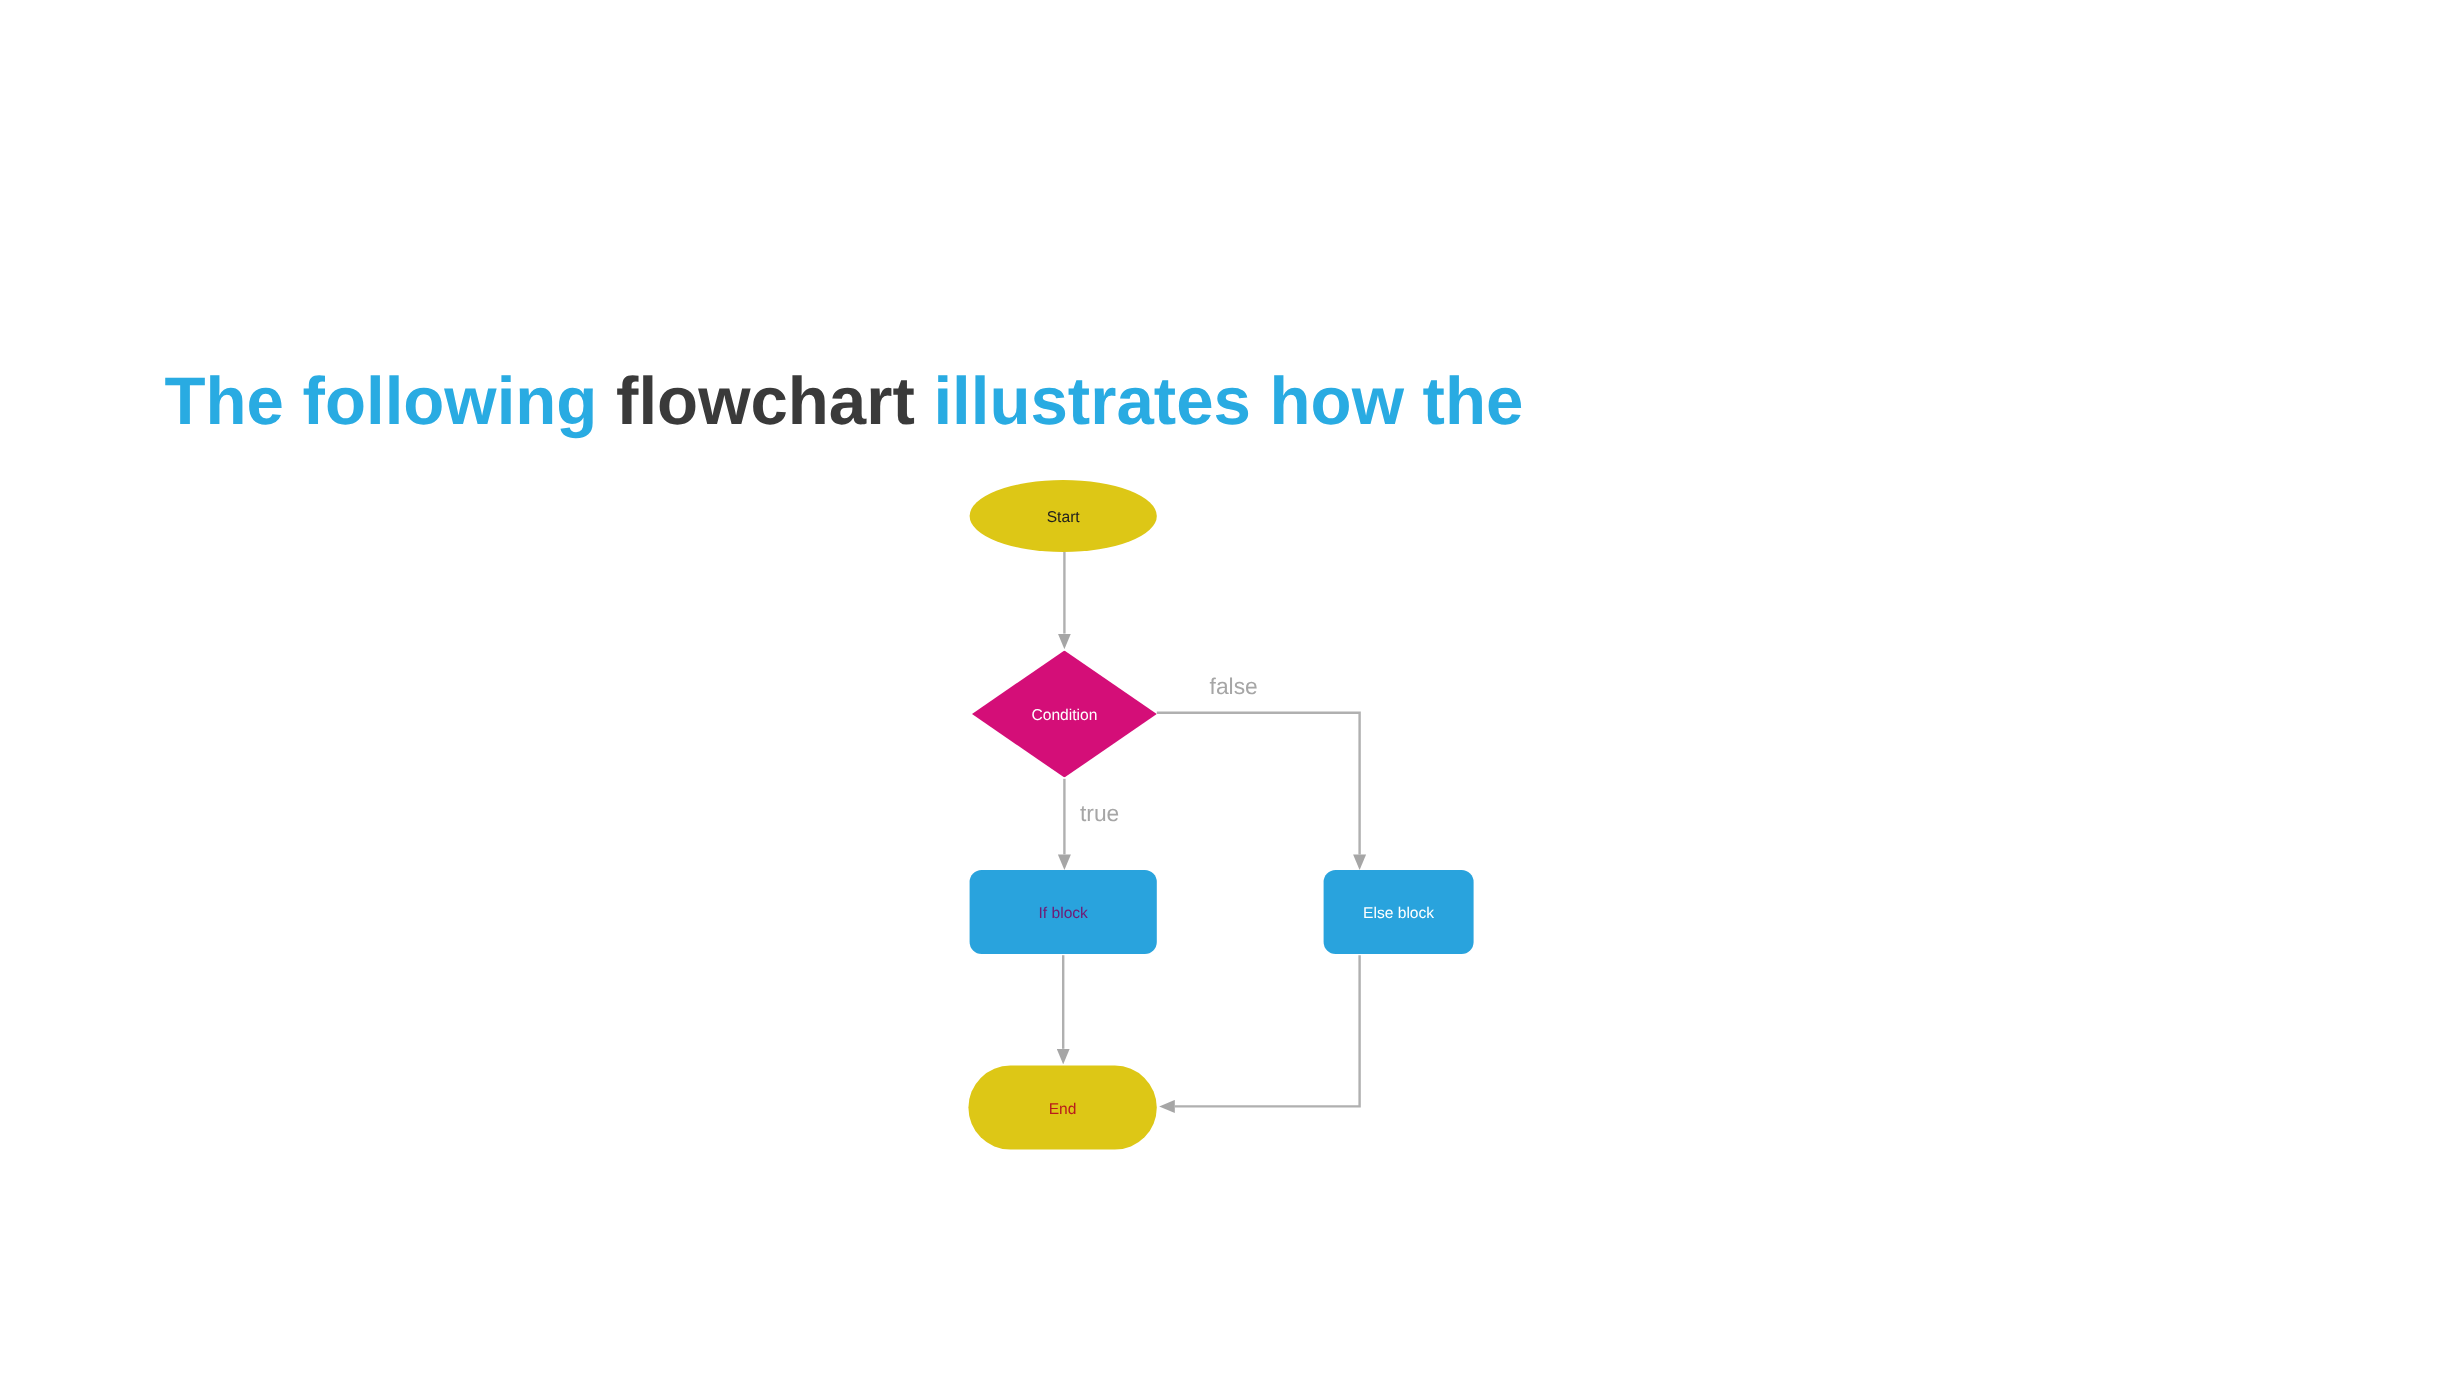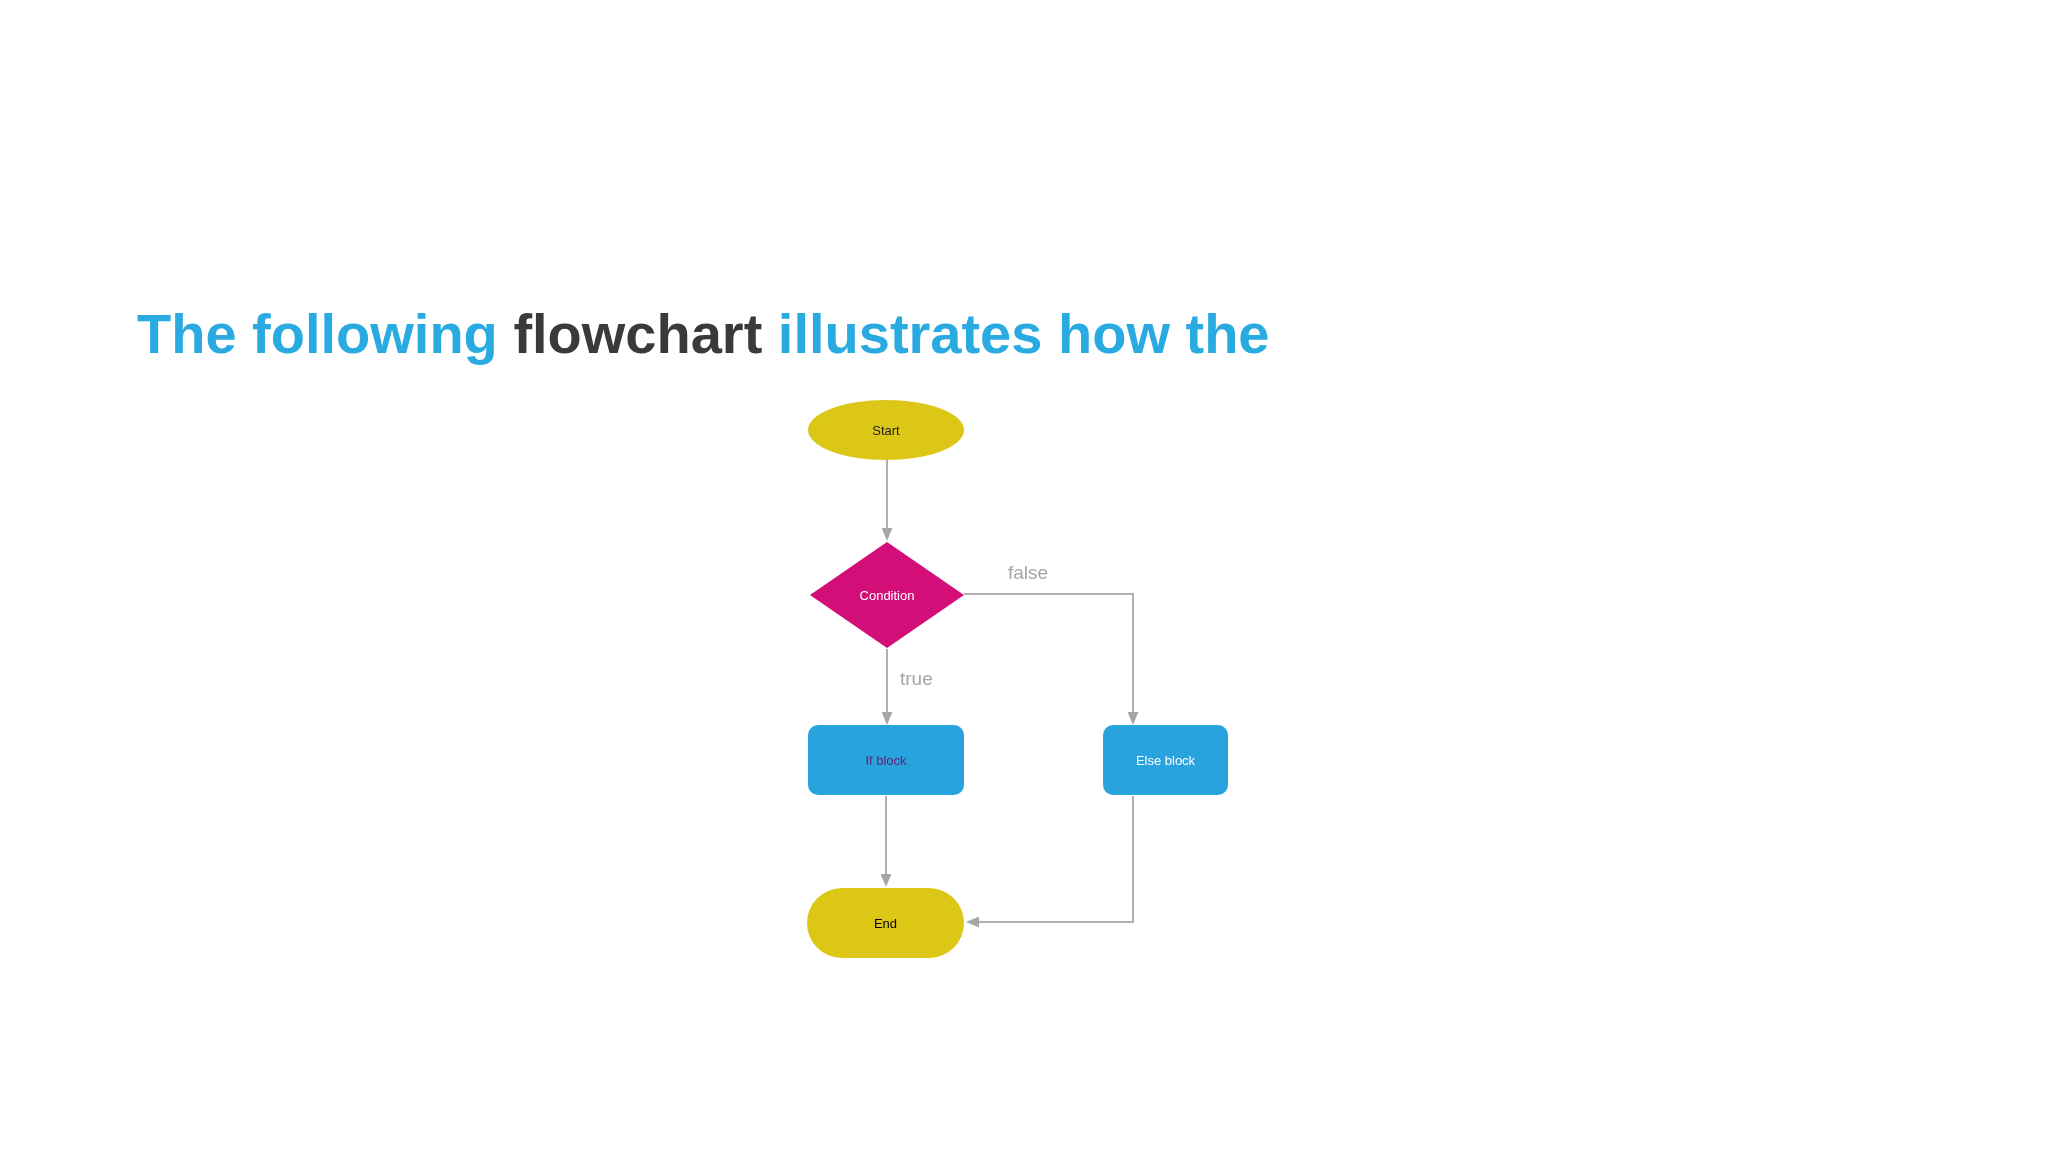--- a/index.html
+++ b/index.html
@@ -72,21 +72,21 @@
     left: 1055px; top: 725px; width: 125px; height: 70px;
     border-radius: 10px;
     background: var(--c-process_fill, #29a3dd);
     color: #ffffff;
     margin-left: 48px;
   }
   .node-end {
     left: 807px; top: 888px; width: 157px; height: 70px;
     border-radius: 35px;
     background: var(--c-terminal_fill, #ddc716);
-    color: #000000;
+    color: #b91c1c;
     text-align: center;
   }
 
   
   .edge-label {
     position: absolute;
     font-size: 19px;
     color: var(--c-edge_label, #a6a6a6);
   }
   .edge-label-true  { left: 900px;  top: 668px; }

